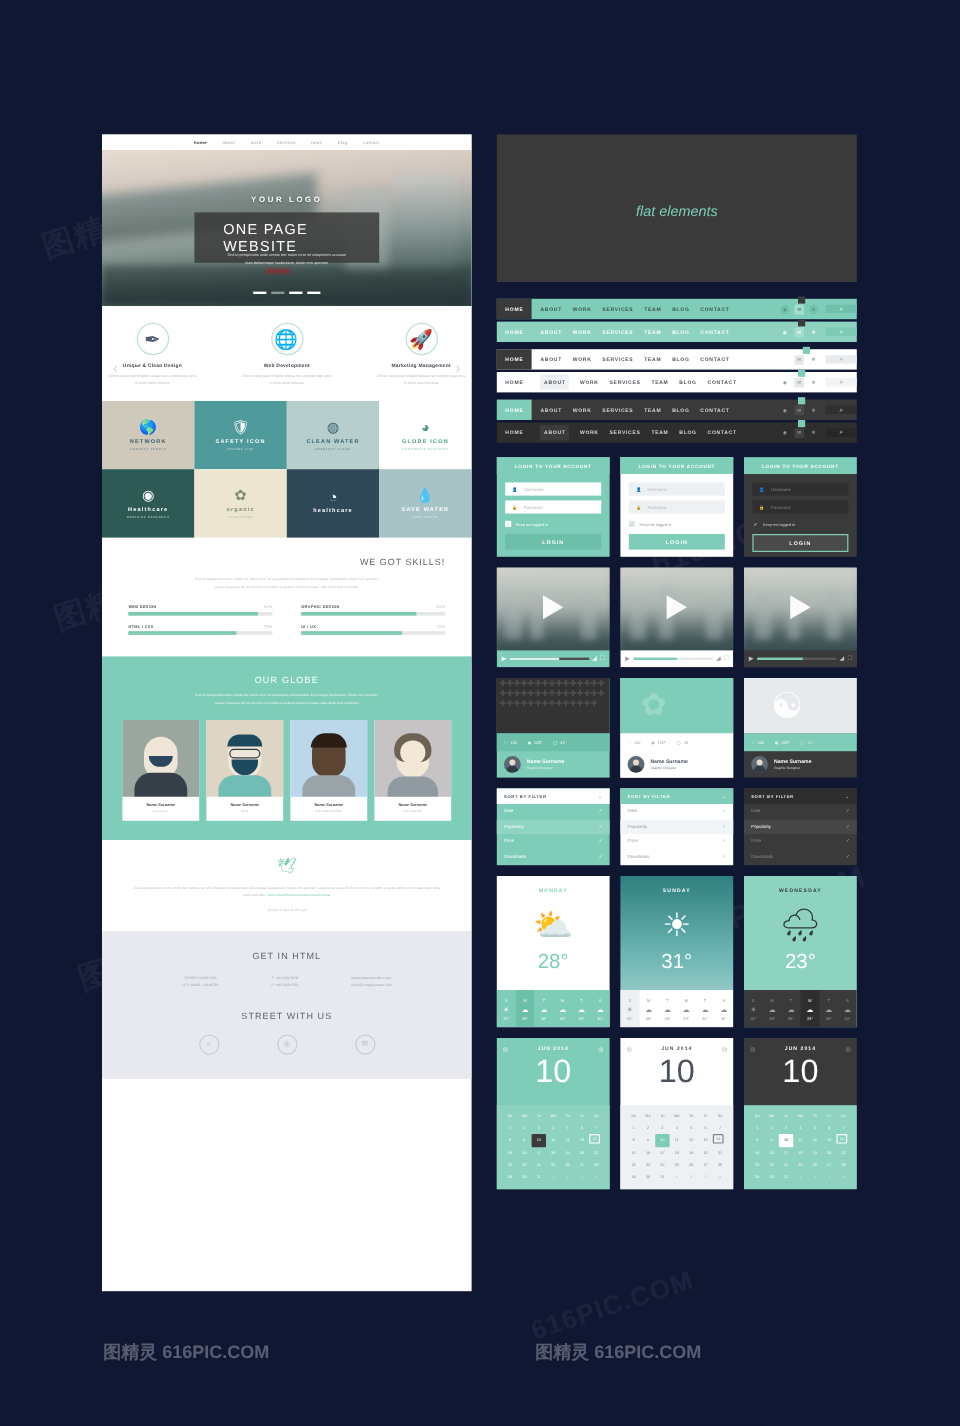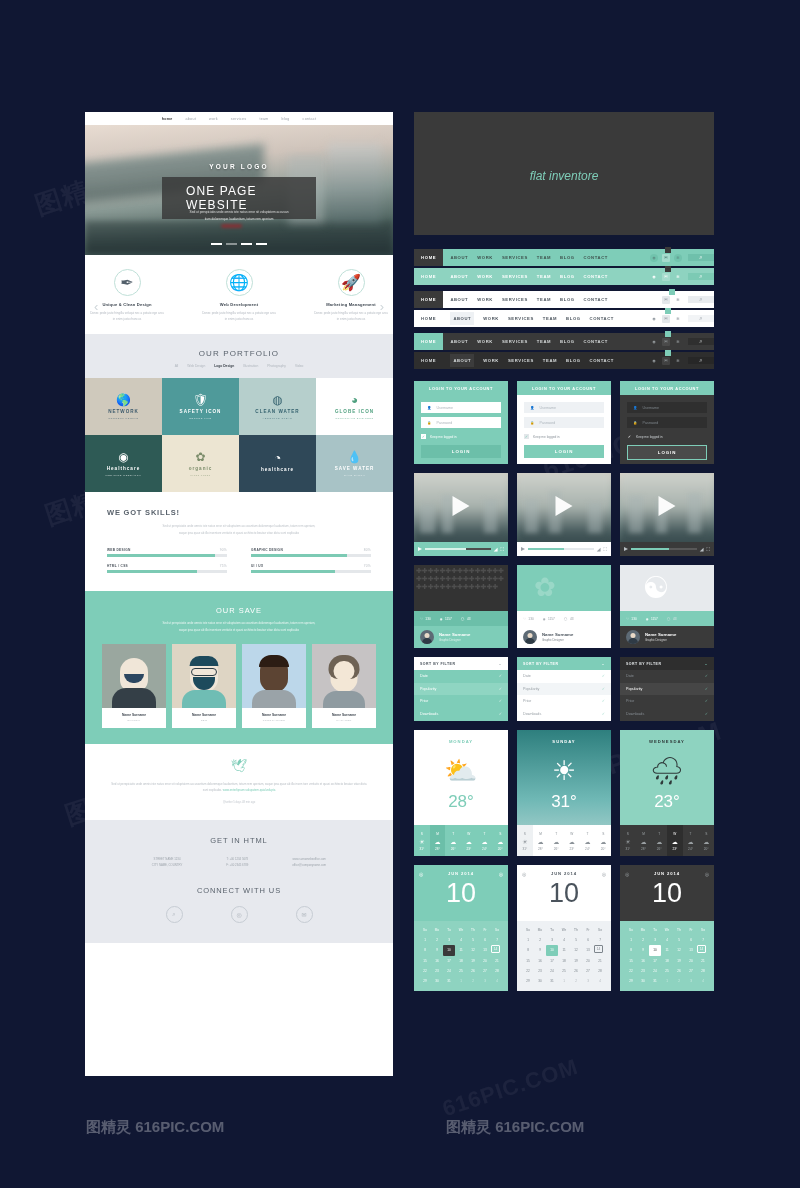--- a/index.html
+++ b/index.html
@@ -43,21 +43,21 @@
   .pf-filter{display:flex;justify-content:center;gap:9px;}
   .pf-filter span{font-size:3.3px;color:#b0b6bd;}
   .pf-filter span.on{color:#3d444c;font-weight:700;}
 
   .grid{display:grid;grid-template-columns:repeat(4,1fr);}
   .cell{height:57px;display:flex;flex-direction:column;align-items:center;justify-content:center;gap:3px;}
   .cell .gl{font-size:4.6px;letter-spacing:1px;font-weight:700;}
   .cell .gs{font-size:2.4px;letter-spacing:.6px;opacity:.75;}
 
   .skills{background:#fff;padding:16px 22px 18px;}
-  .skills h3{margin:0 0 6px;text-align:left;font-size:7.5px;color:#5a636d;letter-spacing:.8px;font-weight:700;}
+  .skills h3{margin:0 0 6px;text-align:right;font-size:7.5px;color:#5a636d;letter-spacing:.8px;font-weight:400;}
   .skills .lead{text-align:center;font-size:2.9px;color:#b9bfc5;line-height:2.2;margin-bottom:12px;}
   .bars{display:grid;grid-template-columns:1fr 1fr;gap:7px 24px;}
   .bar .bl{display:flex;justify-content:space-between;font-size:3.2px;color:#4c545d;font-weight:700;margin-bottom:2px;letter-spacing:.3px;}
   .bar .bl em{font-style:normal;color:#b6bcc2;font-weight:400;}
   .bar .track{height:3px;background:#e4e7ea;}
   .bar .fill{height:3px;background:#7ccab4;}
 
   .team{background:#7ecdb8;padding:15px 0 16px;text-align:center;}
   .team h3{margin:0 0 5px;font-size:7.5px;color:#fff;letter-spacing:1px;font-weight:400;}
   .team .lead{font-size:2.9px;color:rgba(255,255,255,.85);line-height:2.2;margin-bottom:11px;}
@@ -216,31 +216,20 @@
           <p>Donec pede justo fringilla velsqui nec a potato ege arcu in enim justo rhoncus</p>
         </div>
         <div class="svc">
           <div class="circ">🚀</div>
           <h4>Marketing Management</h4>
           <p>Donec pede justo fringilla velsqui nec a potato ege arcu in enim justo rhoncus</p>
         </div>
       </div>
     </div>
 
-    <div class="portfolio-head">
-      <h3>OUR PORTFOLIO</h3>
-      <div class="pf-filter">
-        <span>All</span>
-        <span>Web Design</span>
-        <span class="on">Logo Design</span>
-        <span>Illustration</span>
-        <span>Photography</span>
-        <span>Video</span>
-      </div>
-    </div>
 
     <div class="grid">
       <div class="cell" style="background:#cfc9bc;color:#3d5a6c;">
         <div style="font-size:12px;line-height:1;">🌎</div>
         <div class="gl">NETWORK</div>
         <div class="gs">CONNECT PEOPLE</div>
       </div>
       <div class="cell" style="background:#4f9a9a;color:#fff;">
         <div style="font-size:12px;line-height:1;">🛡</div>
         <div class="gl">SAFETY ICON</div>
@@ -318,21 +307,21 @@
               <em>70%</em>
             </div>
           <div class="track">
               <div class="fill" style="width:70%"></div>
             </div>
         </div>
       </div>
     </div>
 
     <div class="team">
-      <h3>OUR SAVE</h3>
+      <h3>OUR GLOBE</h3>
       <div class="lead">
         <div>Sed ut perspiciatis unde omnis iste natus error sit voluptatem accusantium doloremque laudantium, totam rem aperiam,</div>
         <div>eaque ipsa quae ab illo inventore veritatis et quasi architecto beatae vitae dicta sunt explicabo</div>
       </div>
       <div class="team-row">
         <div class="member">
           <div class="ph" style="background:#9aa79f;">
             <div style="position:absolute;left:50%;top:14px;transform:translateX(-50%);width:28px;height:34px;border-radius:14px 14px 12px 12px;background:#f0e6d8;"></div>
             <div style="position:absolute;left:50%;top:30px;transform:translateX(-50%);width:20px;height:9px;background:#2b4660;border-radius:0 0 10px 10px;"></div>
             <div style="position:absolute;left:50%;bottom:0;transform:translateX(-50%);width:44px;height:20px;background:#343f47;border-radius:14px 14px 0 0;"></div>
@@ -396,33 +385,33 @@
         </div>
         <div>
           <div>T: +00 1234 5678</div>
           <div>F: +00 2345 6789</div>
         </div>
         <div>
           <div>www.surnamebeoffice.com</div>
           <div>office@companyname.com</div>
         </div>
       </div>
-      <h4>CONNECT WITH US</h4>
+      <h4>STREET WITH US</h4>
       <div class="socials">
         <i>⌕</i>
         <i>◎</i>
         <i>✉</i>
       </div>
     </div>
   </div>
 
   <div class="kit">
 
     <div class="kit-hero">
-      <h2>flat inventore</h2>
+      <h2>flat elements</h2>
     </div>
 
     <div class="navs">
 
       <div class="nb" style="background:#7ecdb8;">
         <div class="home" style="background:#3a3a3a;color:#fff;">HOME</div>
         <div class="items" style="color:#3e514d;">
           <span>ABOUT</span>
           <span>WORK</span>
           <span>SERVICES</span>

